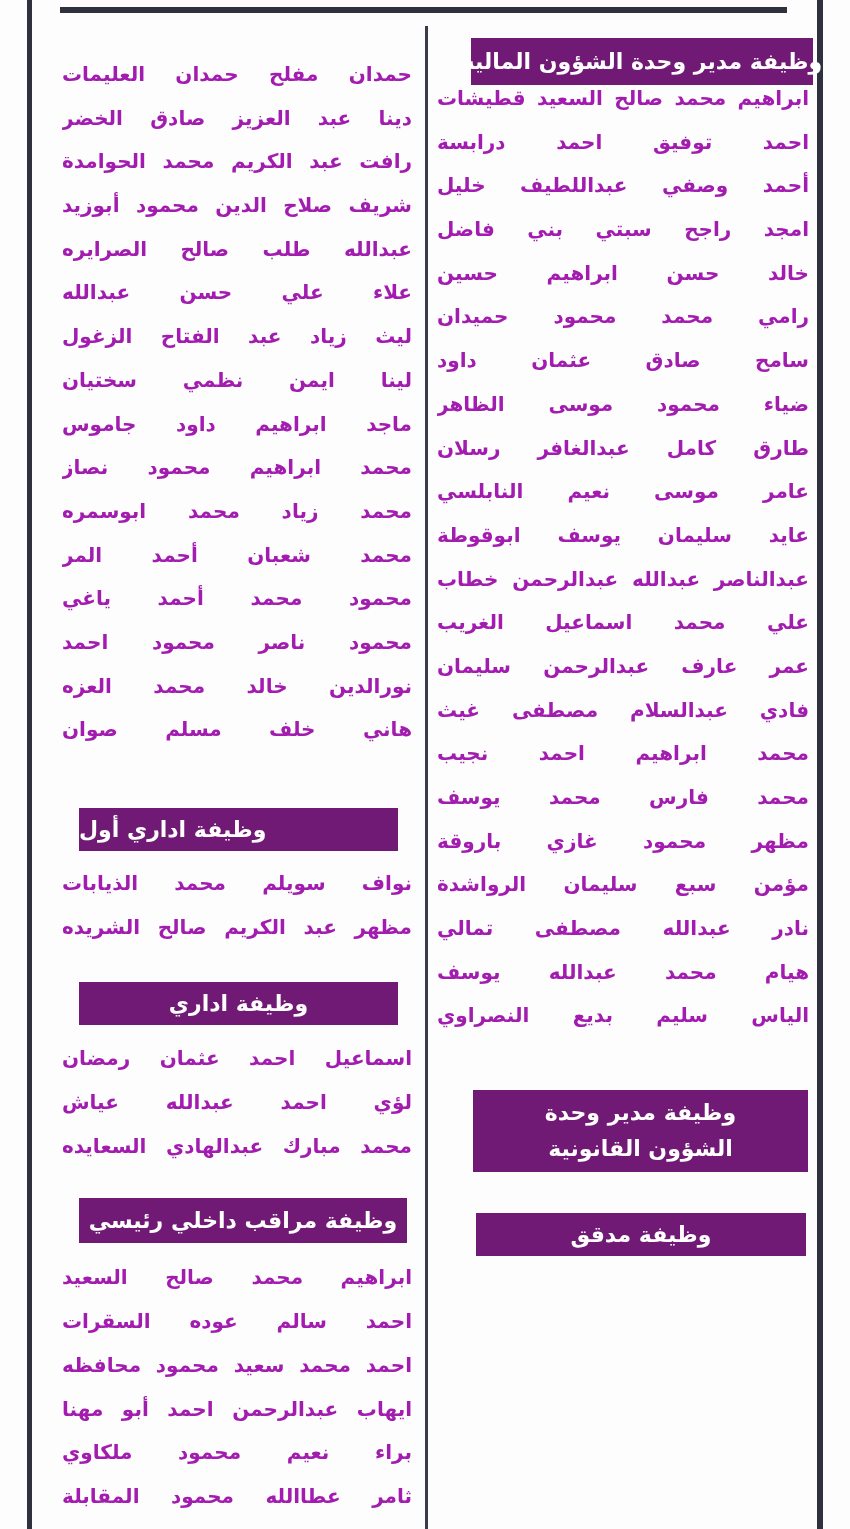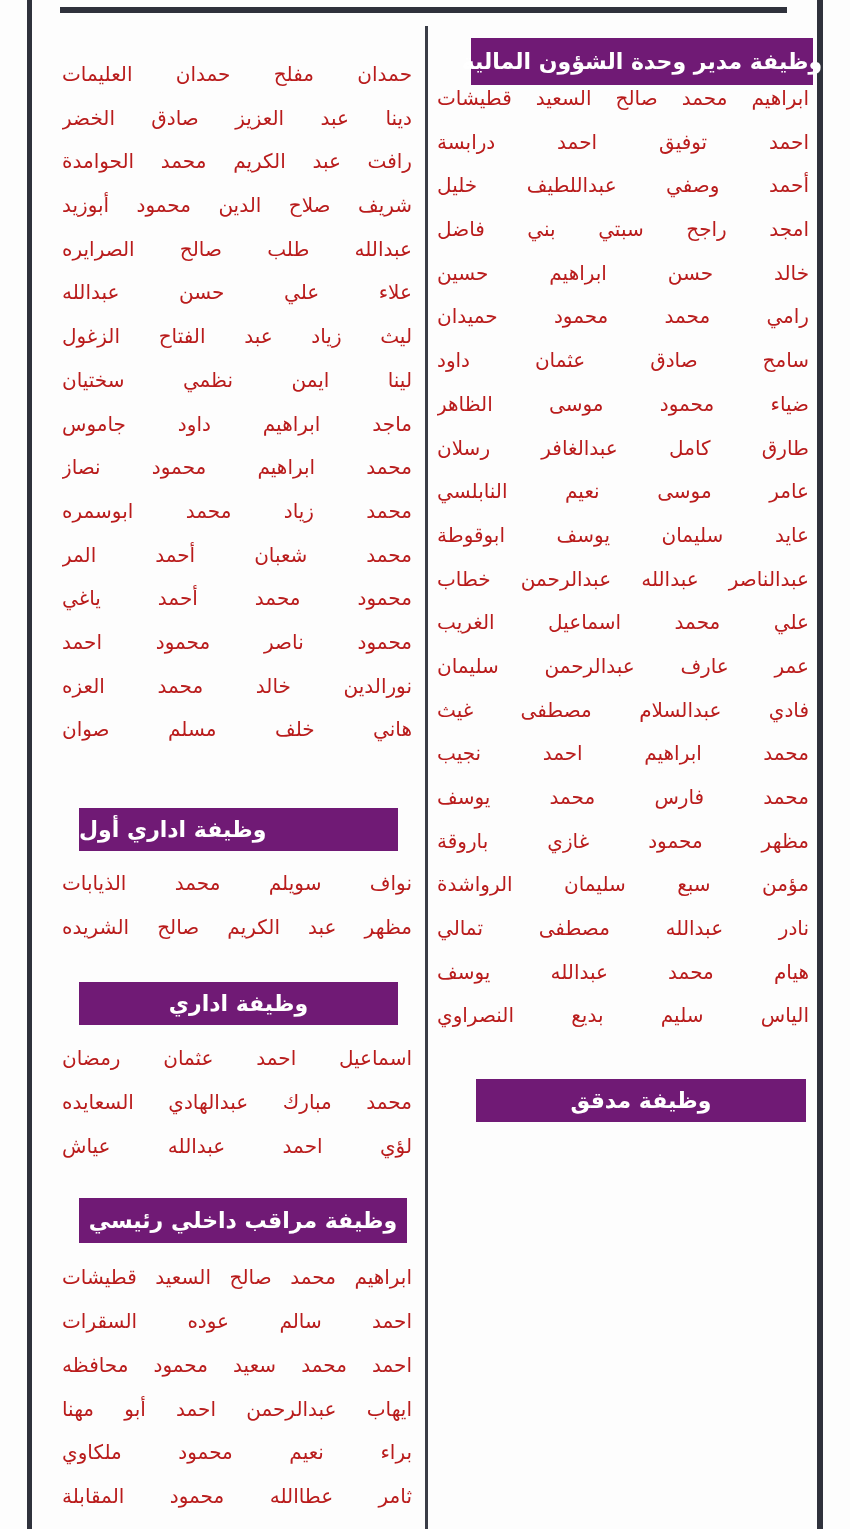--- a/index.html
+++ b/index.html
@@ -19,21 +19,21 @@
   .col-divider{left:425px;top:26px;width:3px;height:1503px;background:#3a3d47;}
 
   
   .col{position:absolute;top:0;direction:rtl;}
   .col-right{left:437px;width:372px;}
   .col-left{left:62px;width:350px;}
 
   
   .name-row{
     height:43.7px;line-height:43.7px;
-    font-size:20px;font-weight:normal;color:#b91c1c;
+    font-size:20px;font-weight:bold;color:#a21caf;
     text-align:justify;text-align-last:justify;
     overflow:hidden;
   }
 
   
   .header-box{
     box-sizing:border-box;
     background:#701a75;
     color:#ffffff;
     display:flex;align-items:center;justify-content:center;
@@ -89,20 +89,23 @@
         <div class="name-row">عمر عارف عبدالرحمن سليمان</div>
         <div class="name-row">فادي عبدالسلام مصطفى غيث</div>
         <div class="name-row">محمد ابراهيم احمد نجيب</div>
         <div class="name-row">محمد فارس محمد يوسف</div>
         <div class="name-row">مظهر محمود غازي باروقة</div>
         <div class="name-row">مؤمن سبع سليمان الرواشدة</div>
         <div class="name-row">نادر عبدالله مصطفى تمالي</div>
         <div class="name-row">هيام محمد عبدالله يوسف</div>
         <div class="name-row">الياس سليم بديع النصراوي</div>
       </div>
+      <div class="header-box s-right_column-2">
+        <span>وظيفة مدير وحدة الشؤون القانونية</span>
+      </div>
       <div class="header-box s-right_column-4">
         <span>وظيفة مدقق</span>
       </div>
     </div>
   <div class="col col-left">
       <div class="names s-left_column-0">
         <div class="name-row">حمدان مفلح حمدان العليمات</div>
         <div class="name-row">دينا عبد العزيز صادق الخضر</div>
         <div class="name-row">رافت عبد الكريم محمد الحوامدة</div>
         <div class="name-row">شريف صلاح الدين محمود أبوزيد</div>
@@ -124,22 +127,22 @@
       </div>
       <div class="names s-left_column-2">
         <div class="name-row">نواف سويلم محمد الذيابات</div>
         <div class="name-row">مظهر عبد الكريم صالح الشريده</div>
       </div>
       <div class="header-box s-left_column-3">
         <span>وظيفة اداري</span>
       </div>
       <div class="names s-left_column-4">
         <div class="name-row">اسماعيل احمد عثمان رمضان</div>
+        <div class="name-row">لؤي احمد عبدالله عياش</div>
         <div class="name-row">محمد مبارك عبدالهادي السعايده</div>
-        <div class="name-row">لؤي احمد عبدالله عياش</div>
       </div>
       <div class="header-box s-left_column-5">
         <span>وظيفة مراقب داخلي رئيسي</span>
       </div>
       <div class="names s-left_column-6">
         <div class="name-row">ابراهيم محمد صالح السعيد قطيشات</div>
         <div class="name-row">احمد سالم عوده السقرات</div>
         <div class="name-row">احمد محمد سعيد محمود محافظه</div>
         <div class="name-row">ايهاب عبدالرحمن احمد أبو مهنا</div>
         <div class="name-row">براء نعيم محمود ملكاوي</div>

